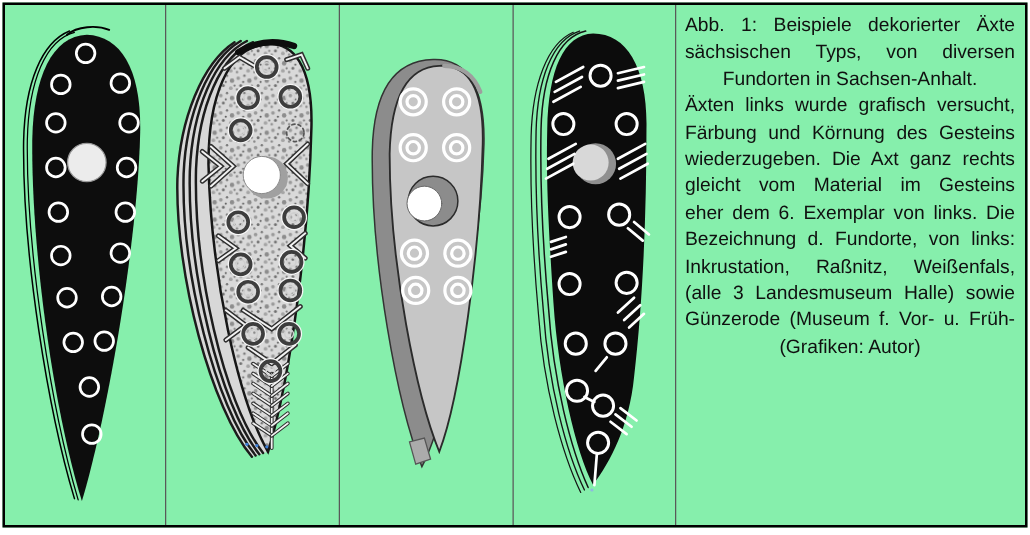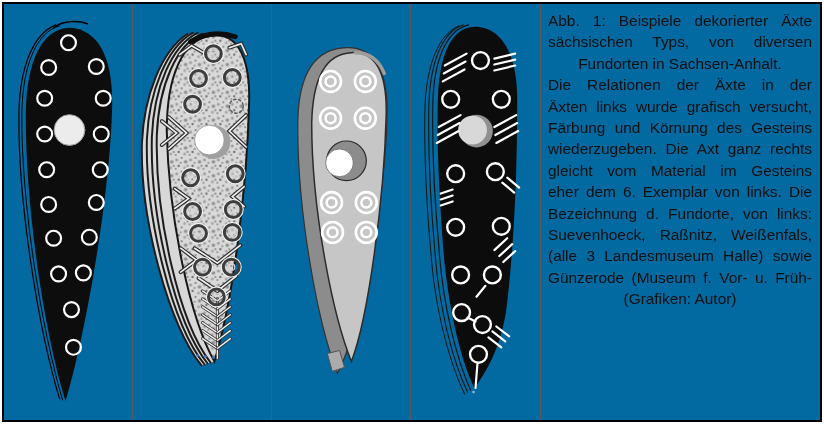--- a/index.html
+++ b/index.html
@@ -3,21 +3,21 @@
 <meta charset="utf-8">
 <style>
   html,body{margin:0;padding:0;background:#ffffff;}
   body{width:824px;height:428px;overflow:hidden;font-family:"Liberation Sans",sans-serif;}
   .figure{
     box-sizing:border-box;
     width:820px;height:420px;
     margin:2px 0 16px 2px;
     border:2px solid #000;
     display:flex;
-    background:#0369a1;
+    background:#86efac;
   }
   .panel{box-sizing:border-box;border-right:1px solid #595959;height:100%;}
   .panel svg{display:block;width:100%;height:100%;}
   .p1{width:129px;} .p2{width:139px;} .p3{width:139px;} .p4{width:130px;}
   .caption{flex:1;box-sizing:border-box;padding:6px 8px 0 7px;overflow:hidden;}
   .cap-line{
     font-size:15.4px;line-height:21.4px;color:#101010;
     text-align:justify;text-align-last:justify;
     white-space:normal;
   }
@@ -244,25 +244,24 @@
         <line x1="86" y1="325" x2="99" y2="335" fill="none" stroke="#ffffff" stroke-width="2.2" stroke-linecap="round"></line>
         <line x1="78" y1="336" x2="91" y2="346" fill="none" stroke="#ffffff" stroke-width="2.2" stroke-linecap="round"></line>
         <line x1="67" y1="362" x2="65" y2="387" fill="none" stroke="#ffffff" stroke-width="2.2" stroke-linecap="round"></line>
         <circle cx="63" cy="391" r="1.3" fill="#8fb8e0" stroke="none" stroke-width="0" stroke-linecap="round"></circle>
       </svg>
   </div>
   <div class="caption">
       <div class="cap-line">Abb. 1: Beispiele dekorierter Äxte</div>
       <div class="cap-line">sächsischen Typs, von diversen</div>
       <div class="cap-line last">Fundorten in Sachsen-Anhalt.</div>
-      <div class="cap-line">Die Relationen der Äxte in der</div>
       <div class="cap-line">Äxten links wurde grafisch versucht,</div>
       <div class="cap-line">Färbung und Körnung des Gesteins</div>
       <div class="cap-line">wiederzugeben. Die Axt ganz rechts</div>
       <div class="cap-line">gleicht vom Material im Gesteins</div>
       <div class="cap-line">eher dem 6. Exemplar von links. Die</div>
       <div class="cap-line">Bezeichnung d. Fundorte, von links:</div>
-      <div class="cap-line">Suevenhoeck, Raßnitz, Weißenfals,</div>
+      <div class="cap-line">Inkrustation, Raßnitz, Weißenfals,</div>
       <div class="cap-line">(alle 3 Landesmuseum Halle) sowie</div>
       <div class="cap-line">Günzerode (Museum f. Vor- u. Früh-</div>
       <div class="cap-line last">(Grafiken: Autor)</div>
     </div>
 </div>
 
 </body></html>

